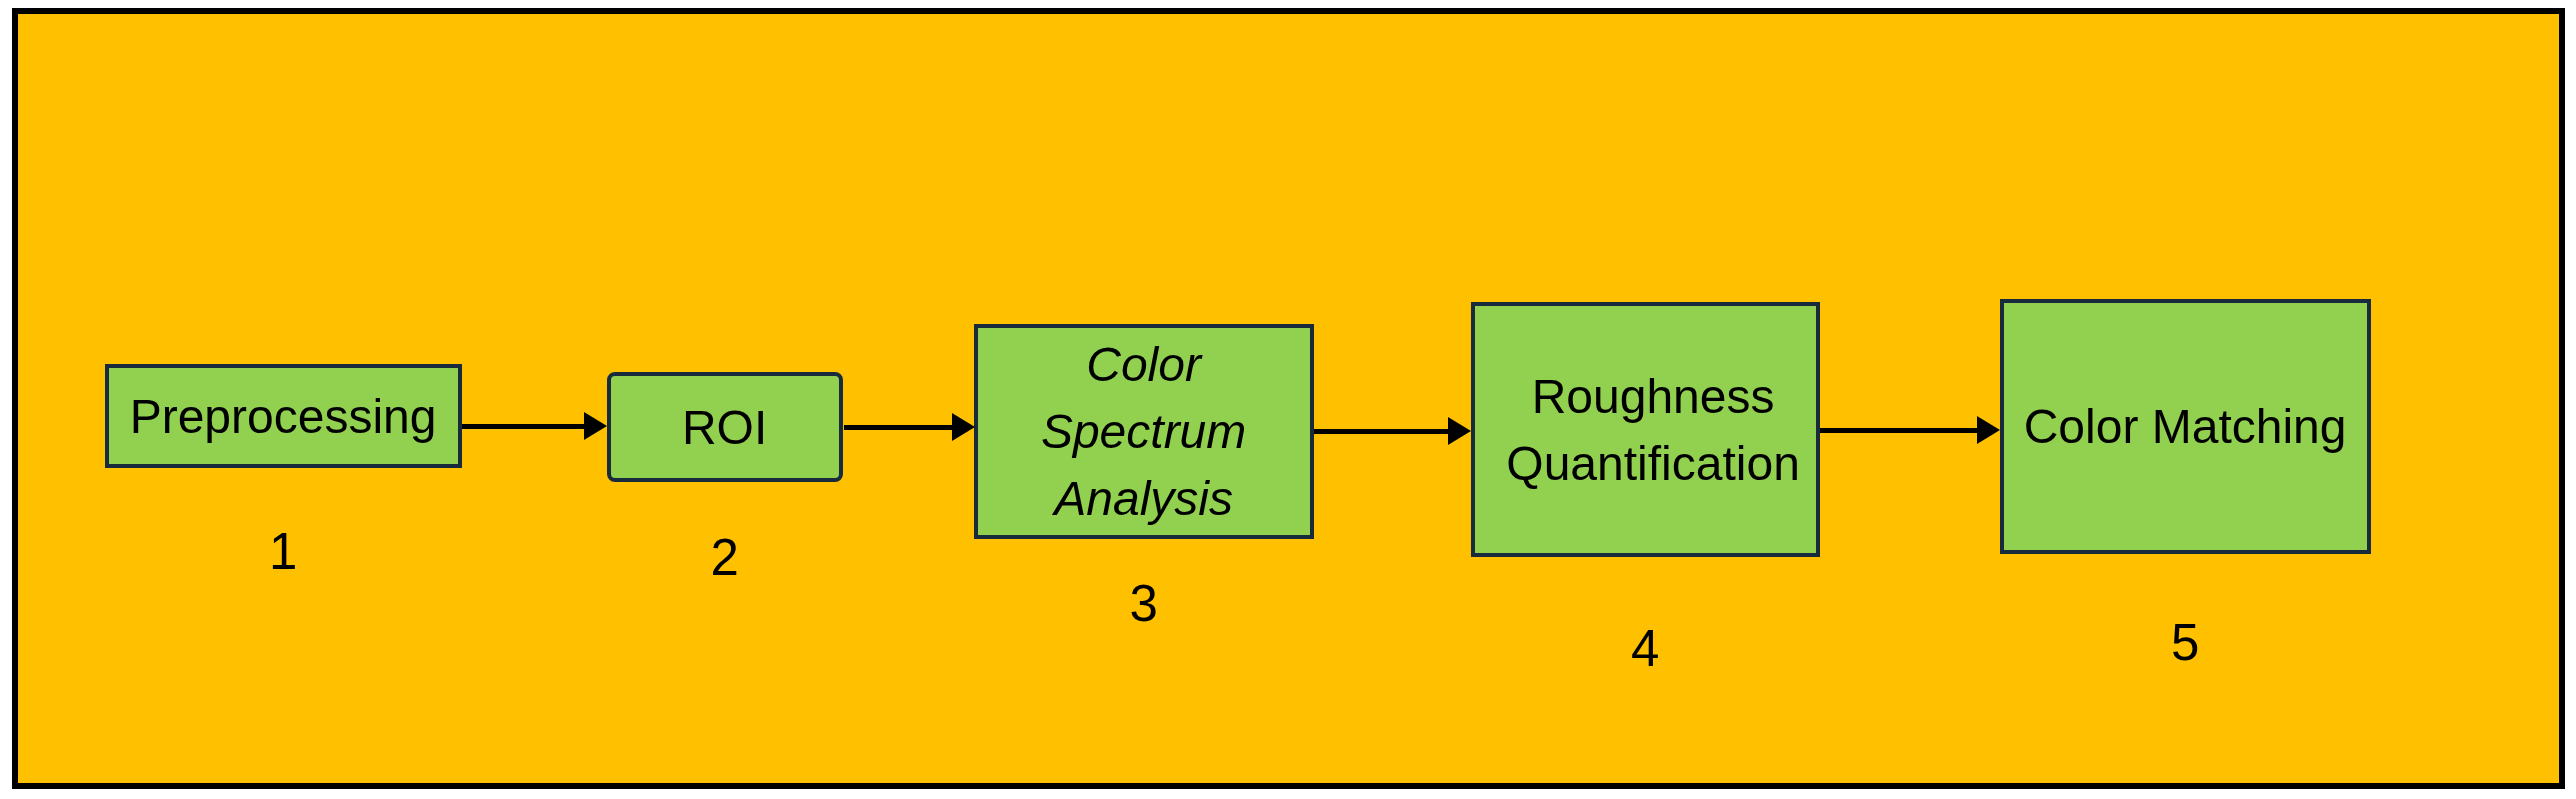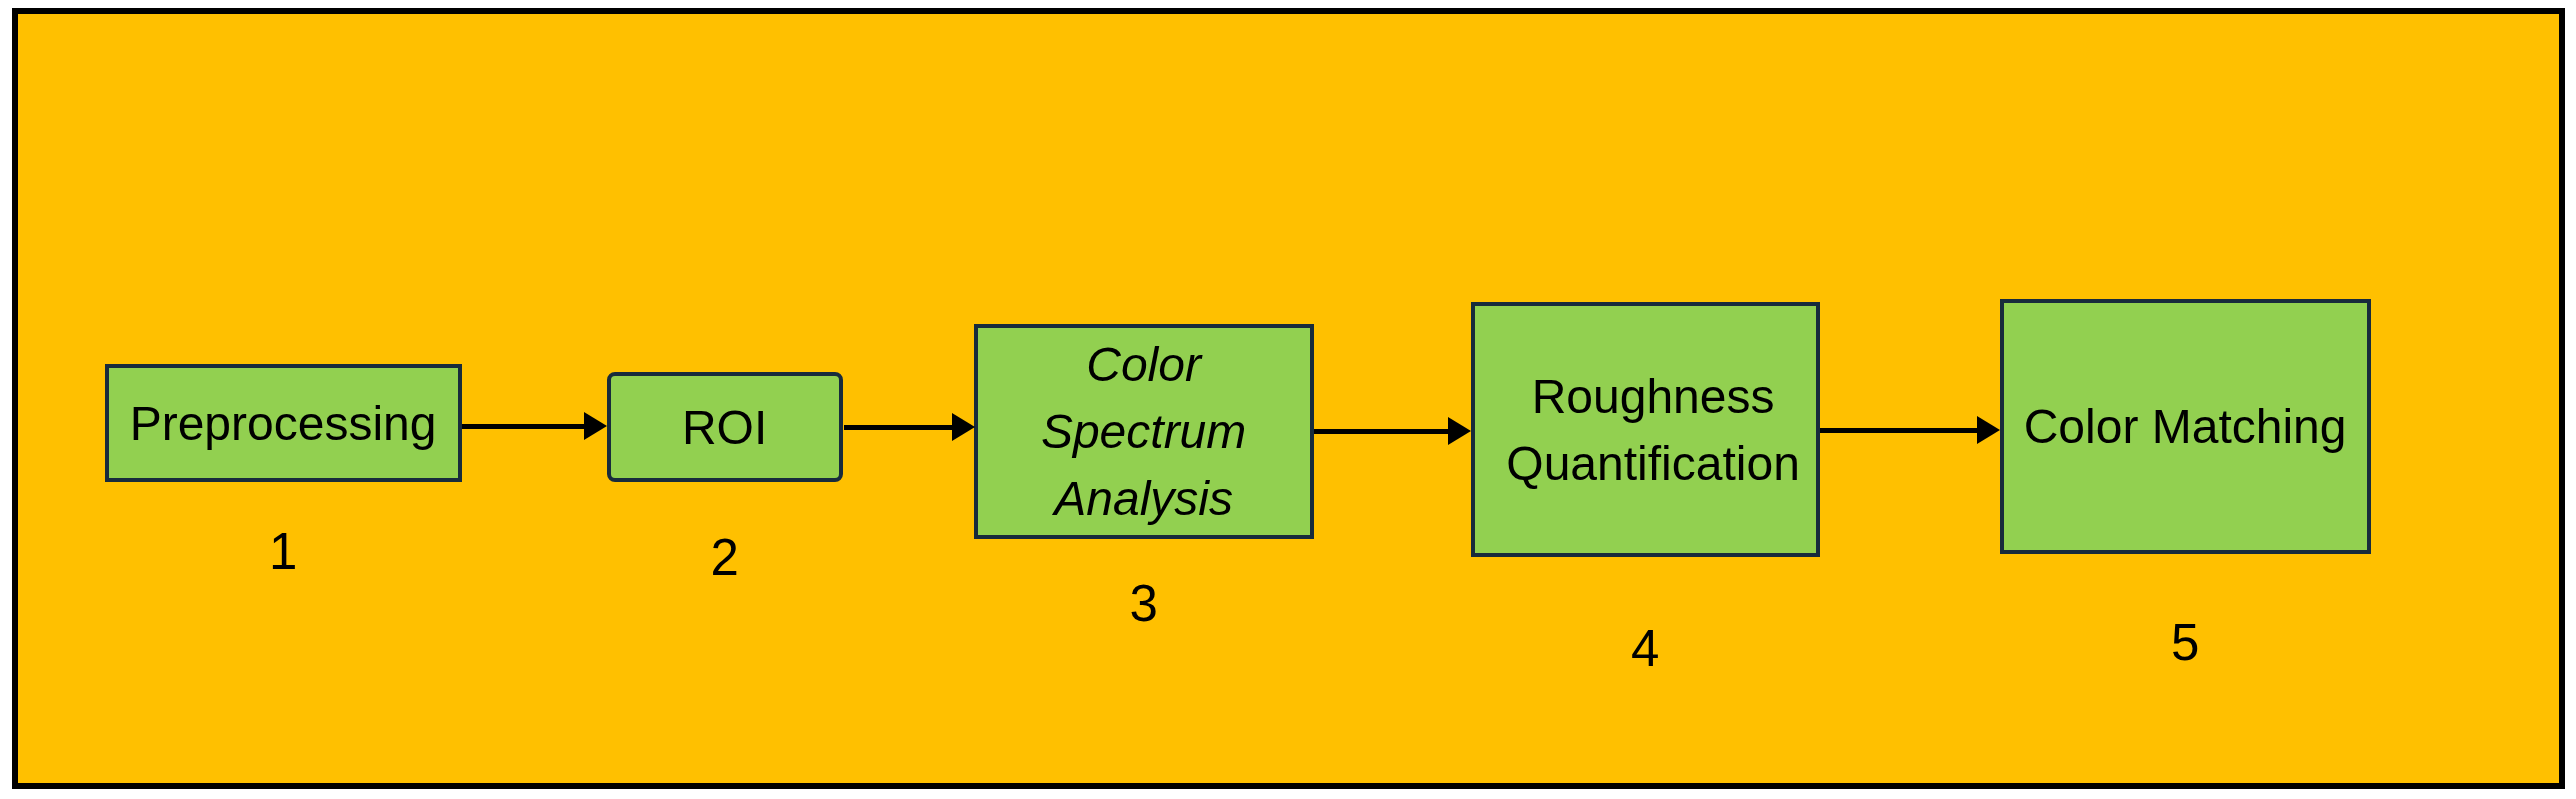--- a/index.html
+++ b/index.html
@@ -32,21 +32,21 @@
     background: var(--node-fill, #92D050);
     display: flex;
     align-items: center;
     justify-content: center;
     text-align: center;
     color: var(--text-color, #000000);
     font-size: 48px;
     line-height: 1.4;
     white-space: pre-line;
   }
-  .n1 { left: 87px;  top: 350px; width: 357px; height: 118px; }
+  .n1 { left: 87px;  top: 350px; width: 357px; height: 104px; }
   .n2 { left: 589px;  top: 358px; width: 236px; height: 110px; border-radius: 8px; }
   .n3 { left: 956px; top: 310px; width: 340px; height: 215px; font-style: italic; }
   .n4 { left: 1453px; top: 288px; width: 349px; height: 255px; padding-left: 16px; }
   .n5 { left: 1982px; top: 285px; width: 371px; height: 255px; }
 
   .step {
     position: absolute;
     color: var(--text-color, #000000);
     font-size: 51px;
     line-height: 55px;

